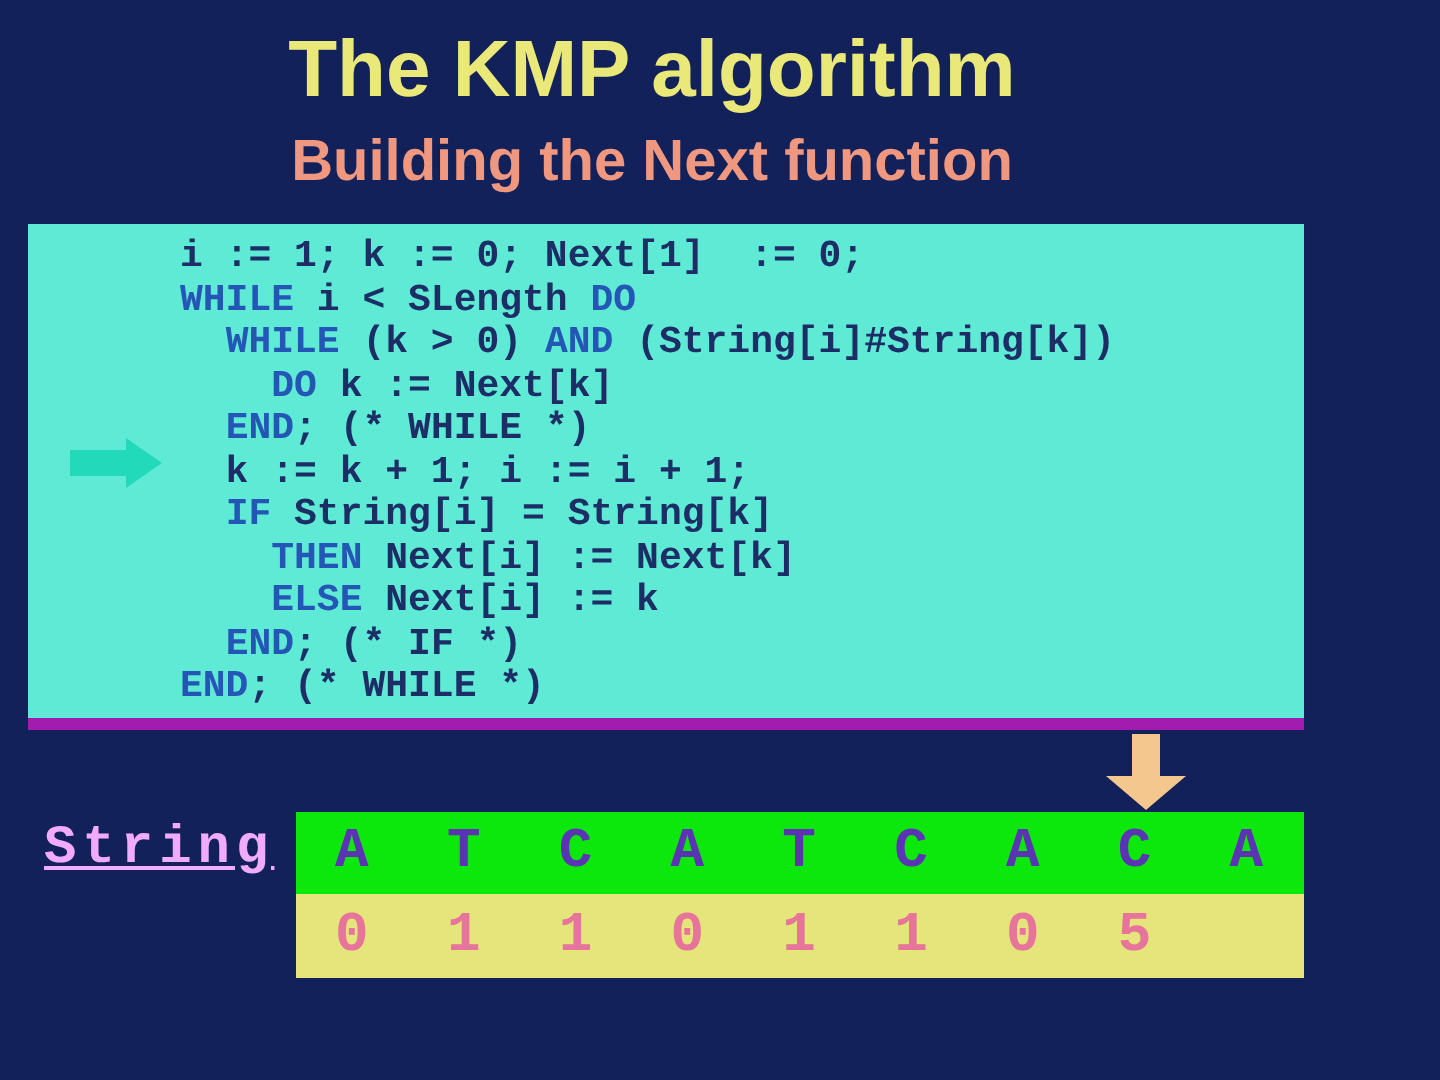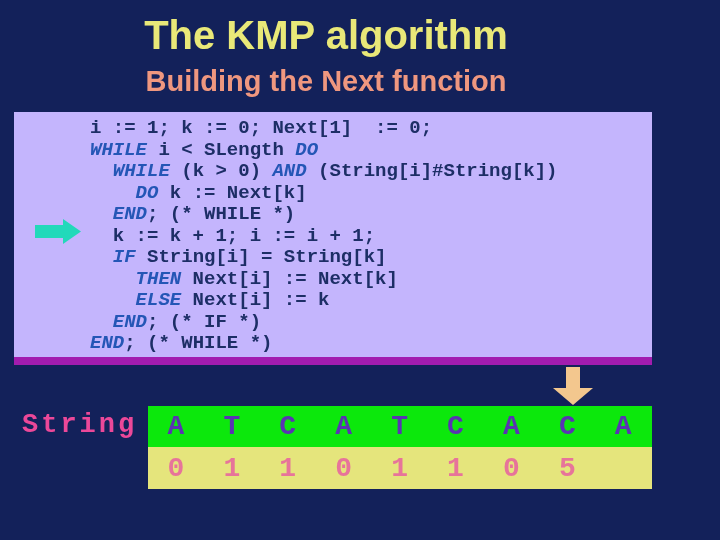--- a/index.html
+++ b/index.html
@@ -3,32 +3,32 @@
 <meta charset="utf-8">
 <style>
   html,body{margin:0;padding:0;background:#13215a;}
   .slide{position:relative;width:652px;height:540px;background:#13215a;overflow:hidden;
          font-family:"Liberation Sans",sans-serif;}
   .title{position:absolute;top:13px;left:0;right:0;text-align:center;
          font:bold 40px "Liberation Sans",sans-serif;color:#e9e878;}
   .subtitle{position:absolute;top:65px;left:0;right:0;text-align:center;
          font:bold 29px "Liberation Sans",sans-serif;color:#ef977f;}
   .code-box{position:absolute;left:14px;top:112px;width:691px;height:253px;
-         background:#c4b5fd;box-sizing:border-box;
-         border-right:3px solid #0d1a3d;border-bottom:8px solid #a21caf;}
+         background:#5eead4;box-sizing:border-box;
+         border-right:3px solid #0d1a3d;border-bottom:6px solid #a21caf;}
   .code{position:absolute;left:76px;top:6px;margin:0;
          font:bold 19px/21.5px "Liberation Mono",monospace;color:#1d2e66;
          white-space:pre;}
-  .code .kw{color:#2456b6;font-style:italic;}
+  .code .kw{color:#2456b6;}
   .cyan-arrow{position:absolute;left:21px;top:107px;}
   .down-arrow{position:absolute;left:553px;top:367px;}
   .trace-label{position:absolute;font:bold 27px "Liberation Mono",monospace;
          letter-spacing:3px;color:#e9e98a;white-space:pre;}
   .i-label{left:22px;top:374px;}
-  .string-label{left:22px;top:410px;color:#ec4899;}
+  .string-label{left:22px;top:410px;color:#f0abfc;text-decoration:underline;}
   .next-label{left:22px;top:451px;}
   .k-label{left:22px;top:491px;}
   .band{position:absolute;left:148px;width:559px;display:flex;}
   .string-band{top:406px;height:41px;background:#0ce80c;}
   .next-band{top:447px;height:42px;background:#e5e57c;}
   .cell{flex:1;display:flex;align-items:center;justify-content:center;
          font:bold 28px "Liberation Mono",monospace;}
   .string-band .cell{color:#5a34b2;}
   .next-band .cell{color:#e7749a;}
 </style>

